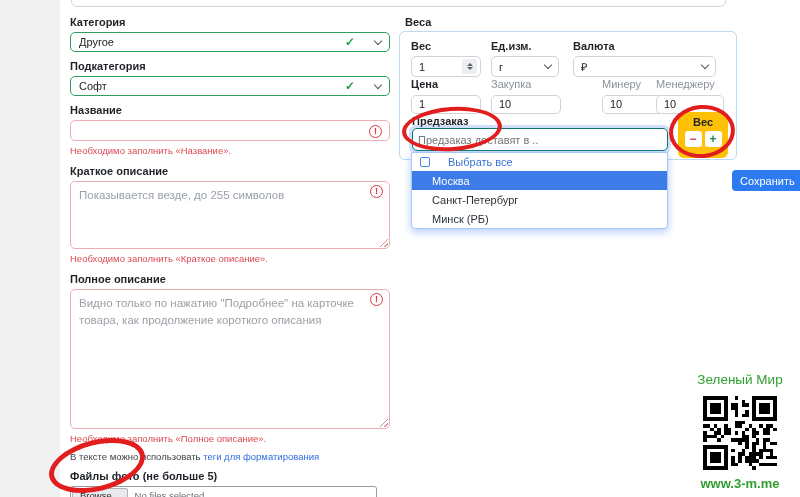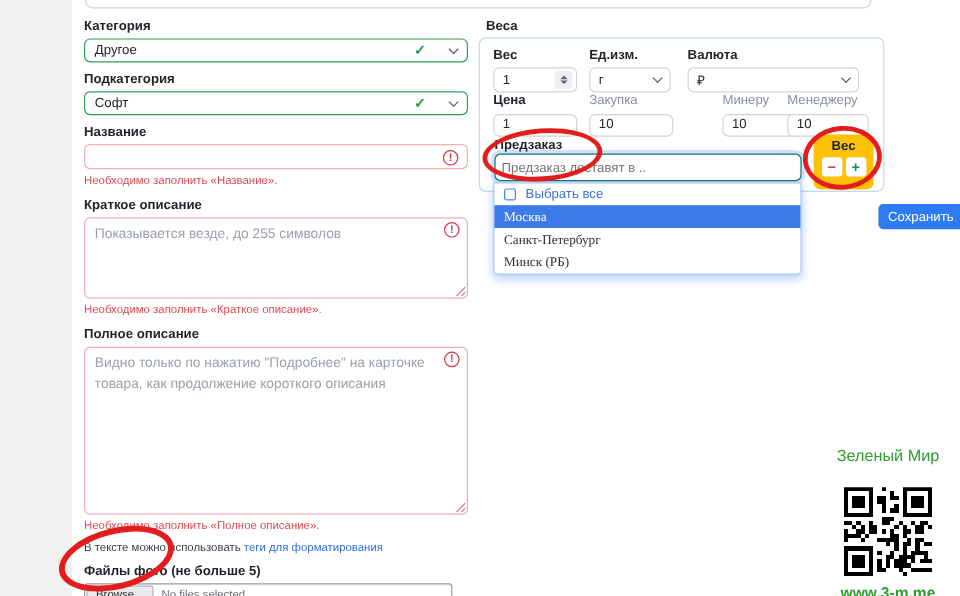--- a/index.html
+++ b/index.html
@@ -69,32 +69,32 @@
   .weight-box .wlbl { font-size:11px; font-weight:bold; color:#212529; margin-top:4px; }
   .weight-box .row { display:flex; justify-content:center; gap:3px; margin-top:3px; }
   .stepbtn { width:17px; height:16px; background:#fff; border:none; border-radius:3px; font-size:12px;
              font-weight:bold; line-height:14px; text-align:center; cursor:pointer; padding:0; }
   .stepbtn.minus { color:#dc3545; }
   .stepbtn.plus { color:#198754; }
 
   .dropdown { position:absolute; left:351px; top:152px; width:257px; background:#fff;
               border:1px solid #a9c7f5; border-radius:0 0 4px 4px; z-index:5;
               box-shadow:0 3px 8px rgba(70,130,240,.4); font-size:11px; }
-  .dd-all { display:flex; align-items:center; gap:8px; padding:3px 8px; color:#3b72d8; cursor:pointer; }
+  .dd-all { display:flex; align-items:center; gap:18px; padding:3px 8px; color:#3b72d8; cursor:pointer; }
   .dd-cb { width:10px; height:10px; border:1.4px solid #4285f4; border-radius:2px; background:#fff; flex:none; }
-  .dd-item { padding:3px 8px; height:19px; color:#2b3138; cursor:pointer; display:flex; align-items:center;font-family:Liberation Serif, serif; }
+  .dd-item { padding:3px 20px; height:19px; color:#2b3138; cursor:pointer; display:flex; align-items:center; }
   .dd-item.active { background:#3d7ce8; color:#fff; }
 
   .save-btn { position:absolute; left:672px; top:170px; height:21px; padding:0 8px; background:#2c7bf2;
               color:#fff; border:none; border-radius:4px; font-size:11px; font-family:inherit;
               cursor:pointer; z-index:4; }
 
   
   .wm { position:absolute; left:686px; top:372px; width:108px; text-align:center; z-index:3; }
-  .wm-title { font-size:13.5px; color:#2e9e2e; margin-bottom:14px; white-space:nowrap; }
+  .wm-title { font-size:13.5px; color:#2e9e2e; margin-bottom:4px; white-space:nowrap; }
   .qr-box { width:94px; height:84px; background:#fff; margin:0 auto; display:flex;
             align-items:center; justify-content:center; }
   .wm-url { font-size:13px; color:#2e9e2e; font-weight:bold; margin-top:1px; }
 
   
   .ann { position:absolute; border:4px solid #e11d1d; border-radius:50%; z-index:20; pointer-events:none; }
   .ann-preorder { left:402px; top:107px; width:100px; height:44px; transform:rotate(-4deg); }
   .ann-weight { left:669px; top:105px; width:66px; height:53px; transform:rotate(-5deg); }
   .ann-browse { left:48px; top:440px; width:98px; height:51px; border-width:5px; transform:rotate(-14deg); }
 </style>

